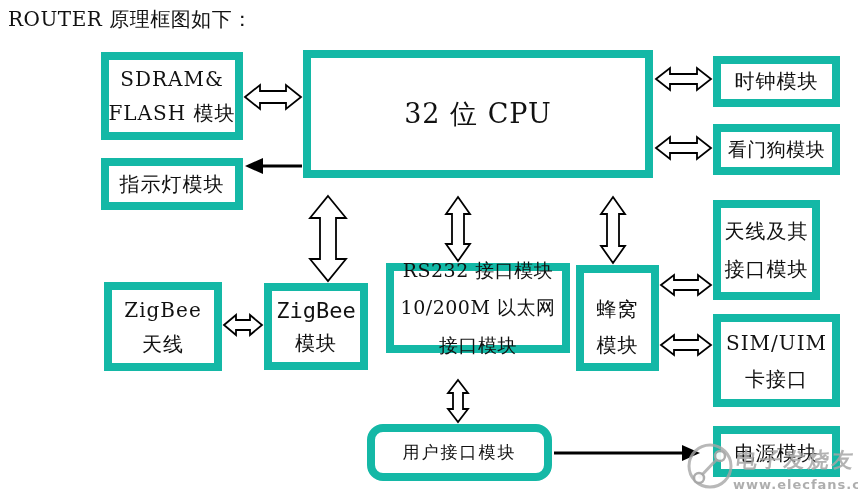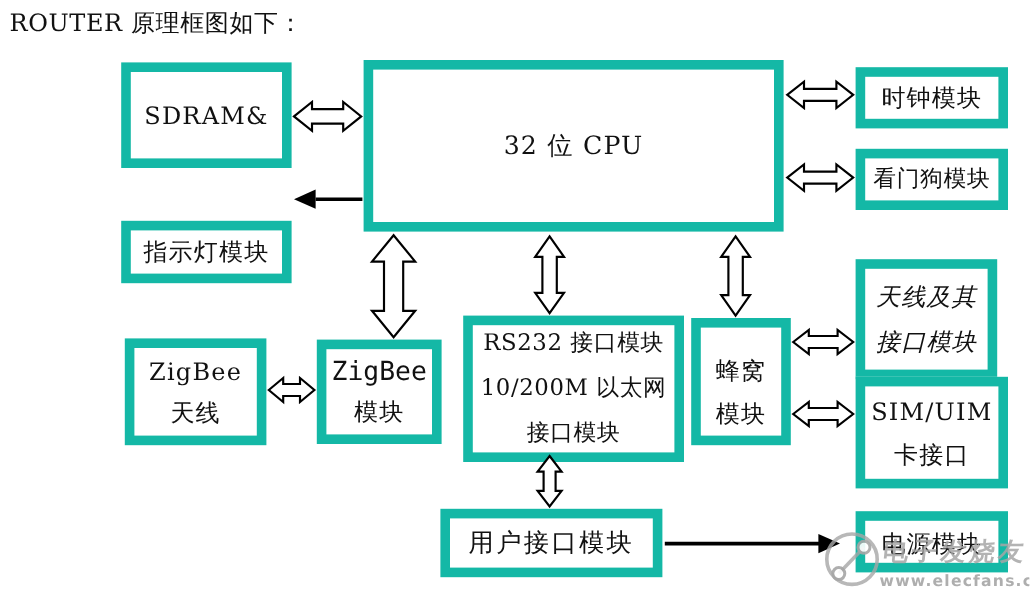--- a/index.html
+++ b/index.html
@@ -11,32 +11,32 @@
     position:absolute;left:8px;top:6px;font-size:20px;letter-spacing:0.5px;white-space:nowrap;
   }
   .block{
     position:absolute;border:8px solid #14b8a6;background:#fff;box-sizing:border-box;
     display:flex;flex-direction:column;justify-content:center;align-items:center;
     text-align:center;font-size:20px;letter-spacing:1px;line-height:1.55;z-index:1;
   }
   .block .line{white-space:nowrap;}
   .mono{font-family:"DejaVu Sans Mono","Liberation Mono",monospace;font-size:22px;letter-spacing:0;}
   #b-sdram    {left:101px;top:52px; width:142px;height:88px;line-height:1.7;}
-  #b-indicator{left:101px;top:158px;width:142px;height:52px;margin-top:26px;}
-  #b-cpu      {left:303px;top:50px; width:350px;height:143px;font-size:21px;}
+  #b-indicator{left:101px;top:158px;width:142px;height:52px;}
+  #b-cpu      {left:303px;top:50px; width:350px;height:128px;font-size:27px;}
   #b-clock    {left:713px;top:56px; width:127px;height:51px;}
   #b-watchdog {left:713px;top:124px;width:127px;height:51px;font-size:19px;letter-spacing:0.5px;}
-  #b-antenna  {left:713px;top:216px;width:118px;height:100px;line-height:1.9;font-style:italic;}
+  #b-antenna  {left:713px;top:200px;width:107px;height:100px;line-height:1.9;}
   #b-simuim   {left:713px;top:314px;width:127px;height:93px;line-height:1.8;}
   #b-power    {left:713px;top:426px;width:127px;height:51px;justify-content:flex-end;}
   #b-zbant    {left:104px;top:282px;width:118px;height:89px;line-height:1.7;}
   #b-zbmod    {left:264px;top:283px;width:104px;height:87px;line-height:1.55;}
-  #b-rs232    {left:386px;top:263px;width:184px;height:122px;font-size:19px;line-height:1.95;letter-spacing:0.5px;}
+  #b-rs232    {left:386px;top:263px;width:184px;height:90px;font-size:19px;line-height:1.95;letter-spacing:0.5px;}
   #b-cellular {left:576px;top:265px;width:83px;height:106px;line-height:1.8;justify-content:flex-end;}
-  #b-user     {left:367px;top:424px;width:185px;height:57px;font-size:21px;letter-spacing:2px;}
+  #b-user     {left:367px;top:424px;width:185px;height:57px;font-size:17px;letter-spacing:2px;border-radius:16px;}
   #arrows{position:absolute;left:0;top:0;z-index:3;pointer-events:none;}
   .darrow{fill:#ffffff;stroke:#000000;stroke-width:1.8;}
   .sline{stroke:#000000;stroke-width:3;}
   .shead{fill:#000000;stroke:none;}
   #watermark{position:absolute;left:678px;top:424px;width:180px;height:73px;z-index:5;
     font-family:"DejaVu Sans","Liberation Sans",sans-serif;}
   #wm-logo{position:absolute;left:6px;top:10px;}
   #wm-brand{position:absolute;left:58px;top:22px;font-size:21px;font-weight:bold;
     color:#a6a6a6;letter-spacing:3px;transform:skewX(-6deg);white-space:nowrap;opacity:0.85;}
   #wm-url{position:absolute;left:55px;top:53px;font-size:13px;font-weight:bold;
@@ -44,20 +44,21 @@
 </style>
 </head>
 <body>
 
 <div id="stage">
 
   <div id="title">ROUTER 原理框图如下：</div>
 
   <div class="block" id="b-sdram">
     <div class="line">SDRAM&amp;</div>
+    <div class="line">FLASH 模块</div>
   </div>
 
   <div class="block" id="b-indicator">
     <div class="line">指示灯模块</div>
   </div>
 
   <div class="block" id="b-cpu">
     <div class="line">32 位 CPU</div>
   </div>
 

